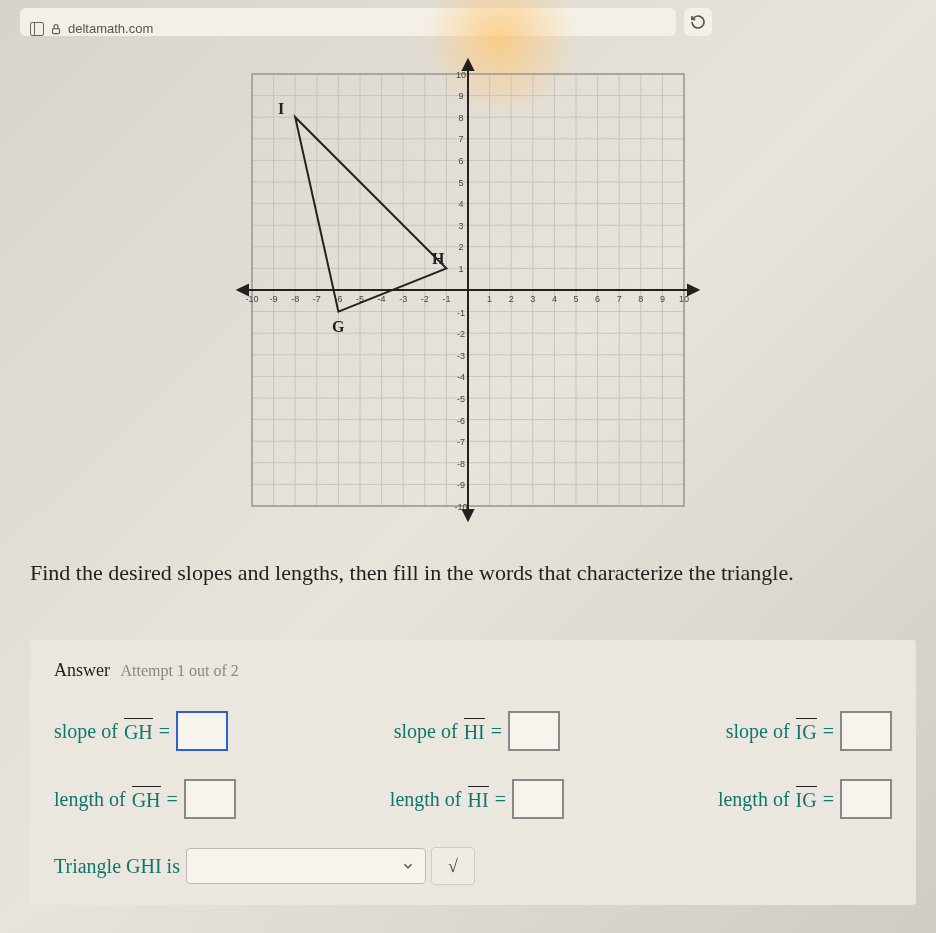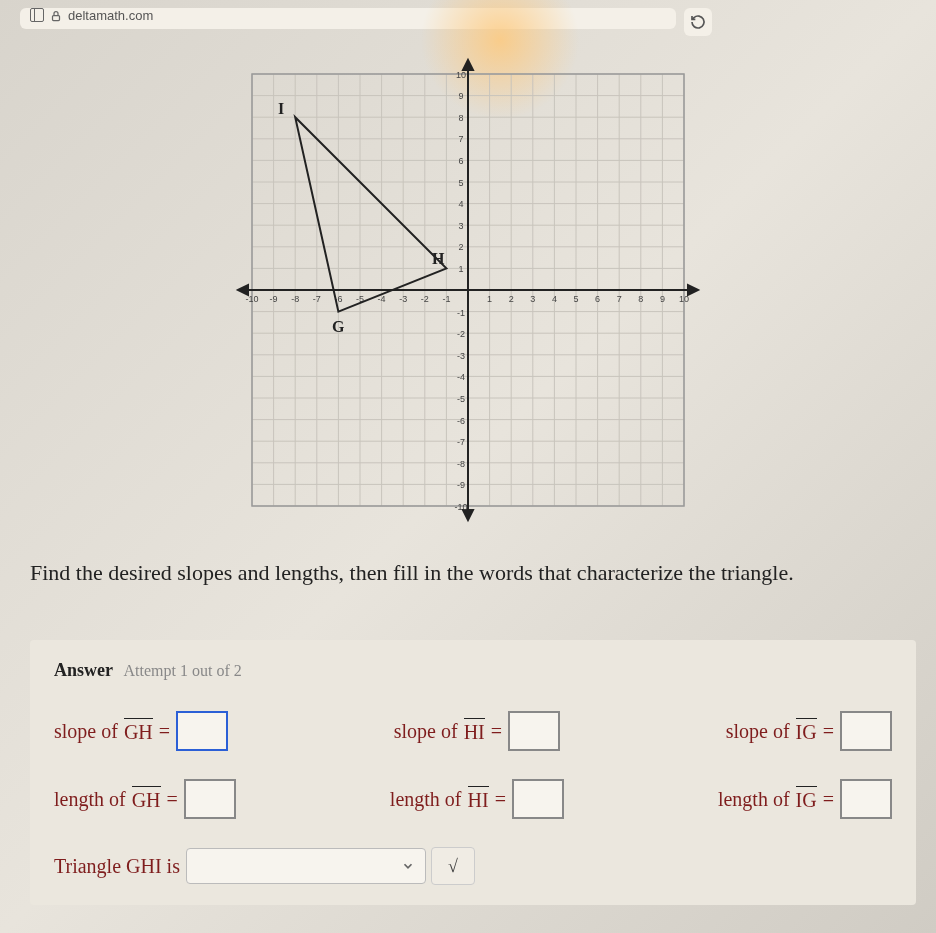--- a/index.html
+++ b/index.html
@@ -7,24 +7,24 @@
   width: 936px;
   height: 933px;
   font-family: Georgia, 'Times New Roman', serif;
   background: linear-gradient(135deg, #d8d4cc 0%, #e8e4dc 50%, #d0ccc4 100%);
   overflow: hidden;
   position: relative;
 }
 .addr-bar {
   position: absolute;
   top: 8px; left: 20px; right: 260px;
-  height: 21px;
+  height: 28px;
   background: #f4f0e8;
   border-radius: 6px;
-  display: flex; align-items: flex-start;
+  display: flex; align-items: flex-end;
   padding: 0 10px;
   font-size: 13px;
   color: #555;
   font-family: Arial, sans-serif;
 }
 .addr-bar .sidebar-ico { width:14px; height:14px; border:1.5px solid #666; border-radius:2px; margin-right:6px; position:relative;}
 .addr-bar .sidebar-ico::after{content:"";position:absolute;left:3px;top:0;bottom:0;width:1px;background:#666;}
 .addr-bar .lock { margin: 0 auto 0 0; display:flex; align-items:center; gap:6px;}
 .addr-bar .lock svg { width:12px; height:12px; }
 .refresh-btn {
@@ -60,24 +60,24 @@
 }
 .answer-box {
   position:absolute;
   top: 640px;
   left: 30px; right: 20px;
   background: #ebe7de;
   border-radius: 4px;
   padding: 20px 24px 20px;
 }
 .ans-head { font-size:18px; margin-bottom: 30px; }
-.ans-head .bold { font-weight:bold; color:#222; }
+.ans-head .bold { font-weight:normal; color:#222; }
 .ans-head .sub { color:#888; font-size:16px; margin-left:6px;}
 .row { display:flex; justify-content:space-between; margin-bottom: 28px; align-items:center;}
-.cell { display:flex; align-items:center; font-size:20px; color:#7f1d1d; gap:6px;}
+.cell { display:flex; align-items:center; font-size:20px; color:#0f766e; gap:6px;}
 .seg { position:relative; padding-top:2px;}
 .seg::before { content:""; position:absolute; top:-1px; left:0; right:0; height:1.5px; background:#222;}
 .inbox {
   width: 52px; height: 40px;
   border: 2px solid #888;
   background: #f7f4ee;
 }
 .inbox.active { border-color: #2b5fd6; }
 .bottom-row { display:flex; align-items:center; gap:5px;}
 .tri-select {

